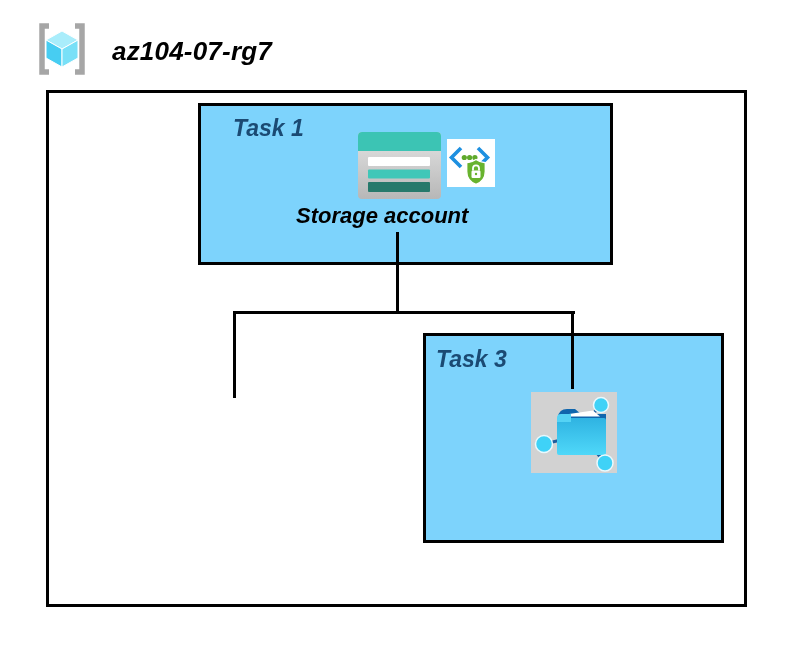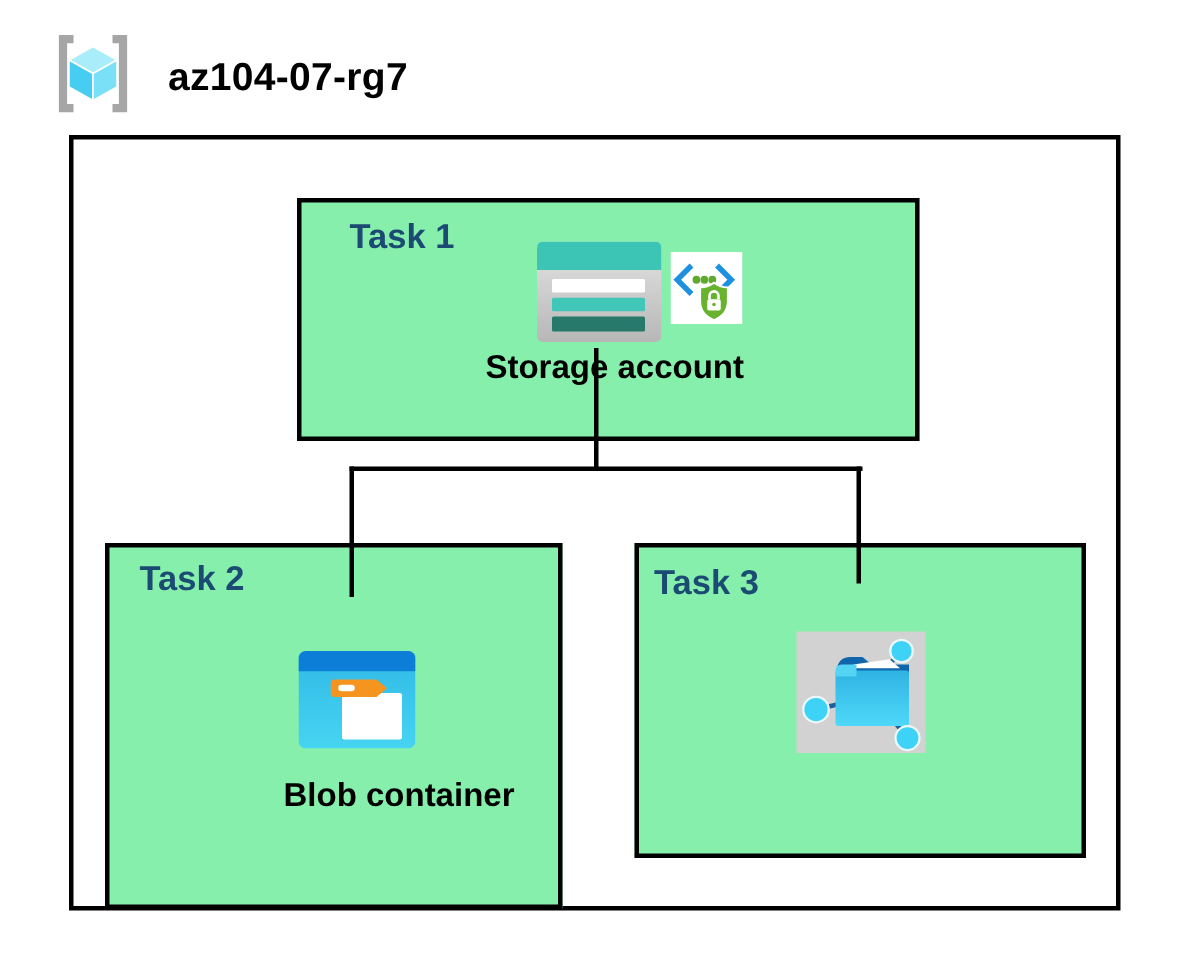--- a/index.html
+++ b/index.html
@@ -1,48 +1,47 @@
 <!DOCTYPE html>
 <html><head>
 <meta charset="utf-8">
 <style>
   html,body { margin:0; padding:0; background:#fff; }
   .canvas {
     position:relative; width:788px; height:647px; background:#fff;
-    font-family:"Liberation Sans", sans-serif; overflow:hidden;
+    font-family:"Liberation Sans", sans-serif; overflow:hidden;font-style:italic;
   }
   
   .rg-icon { position:absolute; left:34px; top:22px; }
   .rg-title {
     position:absolute; left:112px; top:36px;
     font-size:26px; font-weight:700; color:#000; letter-spacing:.2px;
   }
   
   .outer-box {
     position:absolute; left:46px; top:90px; width:701px; height:517px;
     border:3px solid #000; background:#fff; box-sizing:border-box;
   }
   .task-box {
-    position:absolute; border:3px solid #000; background:#86efac;
+    position:absolute; border:3px solid #000; background:#7dd3fc;
     box-sizing:border-box;
-    margin-top:29px;
   }
   .task1 { left:198px; top:103px; width:415px; height:162px; }
   .task2 { left:70px;  top:333px; width:305px; height:244px; }
   .task3 { left:423px; top:333px; width:301px; height:210px; }
   .task-label {
     position:absolute; font-size:23px; font-weight:700; color:#1b4a73;
     white-space:nowrap;
   }
   .task1 .task-label { left:32px; top:9px; }
   .task2 .task-label { left:20px; top:7px; }
   .task3 .task-label { left:10px; top:10px; }
   .item-label {
     position:absolute; font-size:22px; font-weight:700; color:#000;
-    text-align:right; white-space:nowrap;
+    text-align:left; white-space:nowrap;
   }
   .storage-label { left:95px;  top:97px;  width:200px; }
   .blob-label    { left:70px;  top:152px; width:200px; }
   .fs-label-band {
     position:absolute; left:85px; top:137px; width:179px; height:40px;
     background:#d2d2d2; display:flex; align-items:center; justify-content:center;
   }
   .fs-label-band .item-label { position:static; transform:translateX(-10px); }
   
   .storage-icon { position:absolute; left:157px; top:26px; }
@@ -99,38 +98,20 @@
       <circle cx="27.9" cy="18.5" r="2.6" fill="#5fa92c"></circle>
       <path d="M29 20.5 c2.8 2 6 3.1 9.3 3.2 v8.8 c0 6.5 -3.8 10.8 -9.3 13
                c-5.5 -2.2 -9.3 -6.5 -9.3 -13 v-8.8 c3.3 -0.1 6.5 -1.2 9.3 -3.2 z" fill="#68b32e" stroke="#fff" stroke-width="1.4"></path>
       <path d="M26 31.5 v-2.2 a3 3 0 0 1 6 0 v2.2" stroke="#fff" stroke-width="1.8" fill="none"></path>
       <rect x="24.5" y="31.5" width="9" height="7.5" rx="1.2" fill="#fff"></rect>
       <circle cx="29" cy="35" r="1.2" fill="#68b32e"></circle>
     </svg>
     <div class="item-label storage-label">Storage account</div>
   </div>
 
-  <div class="task-box task2">
-    <div class="task-label">Task 2</div>
-    <svg class="blob-icon" width="78" height="65" viewBox="0 0 78 65">
-      <defs>
-        <linearGradient id="bl" x1="0" y1="0" x2="0" y2="1">
-          <stop offset="0" stop-color="#30b9e6"></stop>
-            <stop offset="1" stop-color="#47d4f2"></stop>
-        </linearGradient>
-      </defs>
-      <rect x="0" y="0" width="78" height="65" rx="5" fill="url(#bl)"></rect>
-      <path d="M5 0 h68 a5 5 0 0 1 5 5 v8.5 H0 V5 a5 5 0 0 1 5 -5 z" fill="#0d7ed8"></path>
-      <rect x="29" y="28" width="40" height="31" rx="1.5" fill="#ffffff"></rect>
-      <path d="M24 19 h28 l7 5.8 -7 5.8 h-28 a2.5 2.5 0 0 1 -2.5 -2.5 v-6.6
-               a2.5 2.5 0 0 1 2.5 -2.5 z" fill="#f5941e"></path>
-      <rect x="26.5" y="22.5" width="11" height="4.4" rx="2.2" fill="#ffffff"></rect>
-    </svg>
-    <div class="item-label blob-label">Blob container</div>
-  </div>
 
   <div class="task-box task3">
     <div class="task-label">Task 3</div>
     <div class="fs-block">
       <svg width="86" height="81" viewBox="0 0 86 81">
         <defs>
           <linearGradient id="fsg" x1="0" y1="0" x2="0" y2="1">
             <stop offset="0" stop-color="#2fb3e2"></stop>
               <stop offset="1" stop-color="#4fd8f9"></stop>
           </linearGradient>

